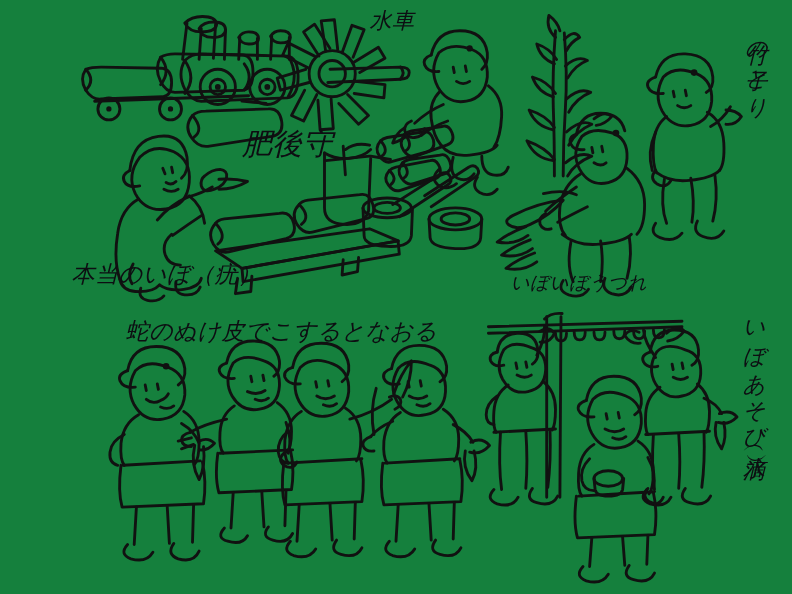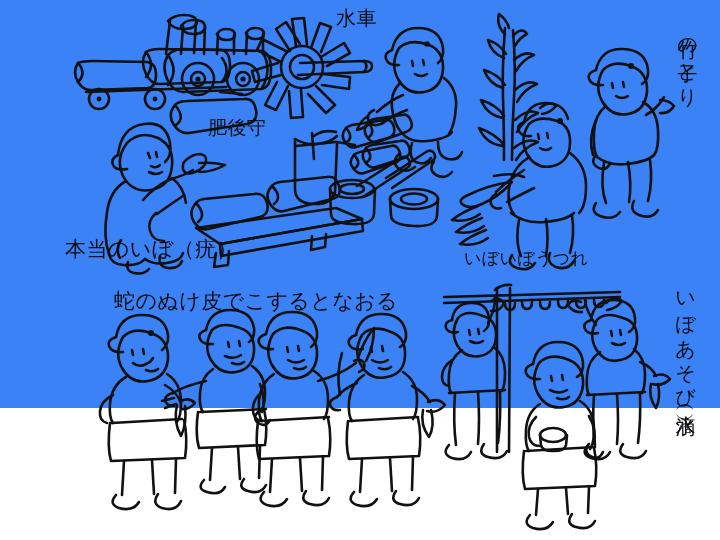--- a/index.html
+++ b/index.html
@@ -10,22 +10,23 @@
   body {
     width: 720px;
     height: 540px;
     font-family: "DejaVu Sans", "Liberation Sans", sans-serif;
     color: #111111;
     overflow: hidden;
   }
   #sheet {
     position: relative;
     width: 720px;
-    height: 408px;
-    background: #3b82f6;
+    height: 540px;
+    background: #15803d;
+    font-style: italic;
   }
   .art {
     position: absolute;
     left: 0;
     top: 0;
     width: 720px;
     height: 540px;
   }
   .cap {
     position: absolute;
@@ -39,21 +40,21 @@
     position: absolute;
     font-family: "DejaVu Sans", "Liberation Sans", sans-serif;
     color: #0d0d12;
     writing-mode: vertical-rl;
     text-orientation: upright;
     letter-spacing: 0.06em;
     line-height: 1.0;
     white-space: nowrap;
   }
   #cap-suisha   { left: 336px; top: 8px;   font-size: 20px; }
-  #cap-higo     { left: 208px; top: 118px; font-size: 19px; }
+  #cap-higo     { left: 220px; top: 118px; font-size: 27px; }
   #cap-hontou   { left: 33px;  top: 238px; font-size: 21px; margin-left: 32px; }
   #cap-hebi     { left: 114px; top: 274px; font-size: 21px; margin-top: 16px; }
   #cap-iboibo   { left: 464px; top: 250px; font-size: 17px; }
   #cap-takenoko { left: 678px; top: 24px;  font-size: 20px; }
   #cap-iboasobi { left: 676px; top: 278px; font-size: 20px; }
 </style>
 </head>
 <body>
 
 <div id="sheet">

